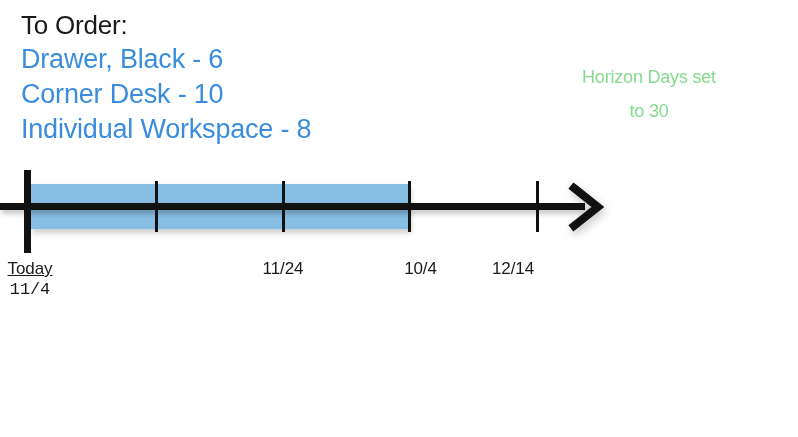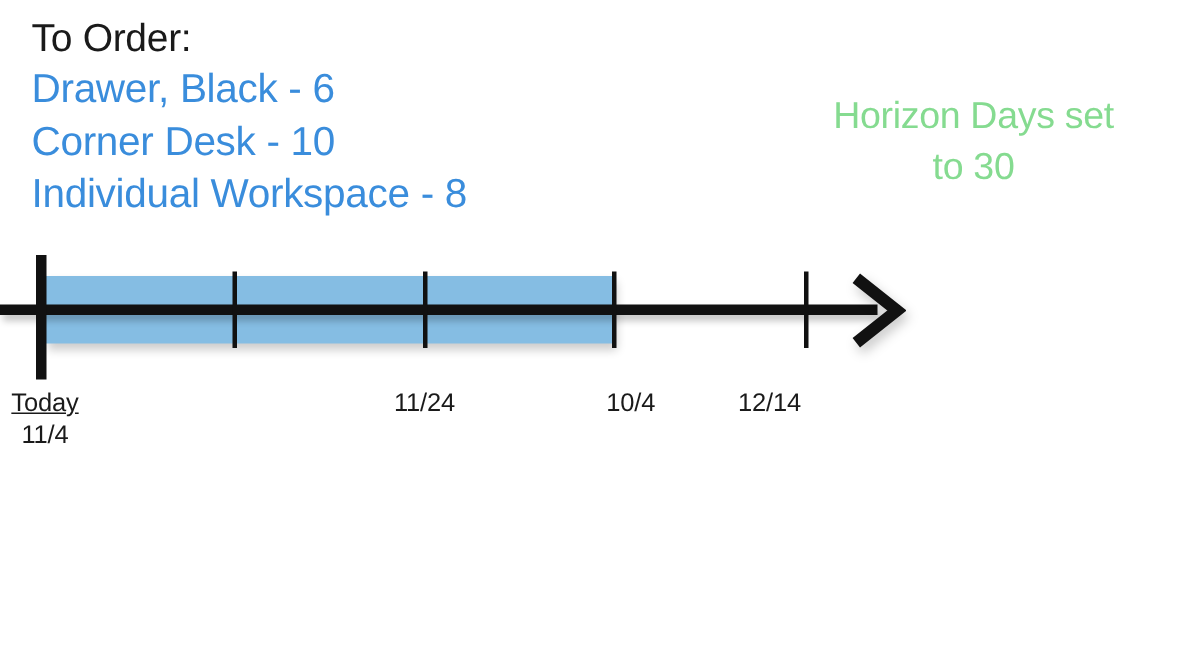--- a/index.html
+++ b/index.html
@@ -45,21 +45,21 @@
     white-space: nowrap;
   }
 
   
   #horizon-note {
     position: absolute;
     left: 516px;
     top: 60px;
     width: 266px;
     text-align: center;
-    font-size: 25px;
+    font-size: 18px;
     line-height: 34px;
     color: #85db90;
     letter-spacing: -0.2px;
   }
 
   
   #timeline {
     position: absolute;
     left: 0;
     top: 160px;
@@ -131,21 +131,21 @@
     top: 98px;
     left: 0px;
     width: 60px;
     text-align: center;
     font-size: 17px;
     line-height: 21px;
     color: #1a1a1a;
     letter-spacing: -0.1px;
   }
   #label-today .today-word { display: block; text-decoration: underline; }
-  #label-today .today-date { display: block; }
+  #label-today .today-date { display: block; font-family: Liberation Mono, monospace; }
 </style>
 </head>
 <body>
 
 <div id="canvas">
 
   <div id="order-block">
     <div id="order-heading">To Order:</div>
     <div class="order-item">Drawer, Black - 6</div>
     <div class="order-item">Corner Desk - 10</div>

